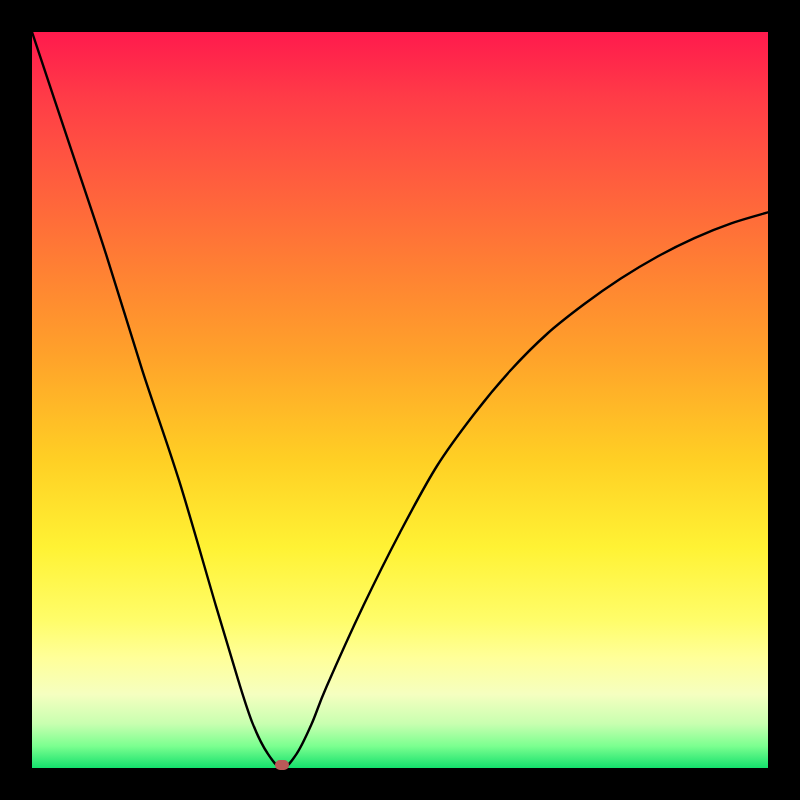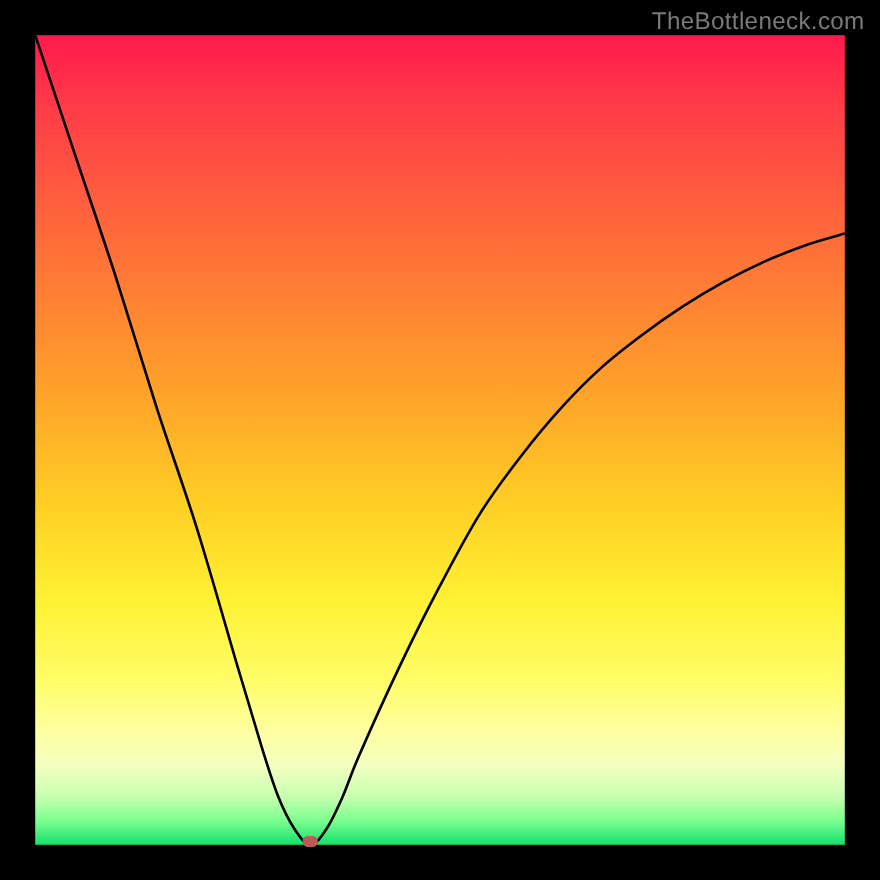--- a/index.html
+++ b/index.html
@@ -70,14 +70,13 @@
 </head>
 <body>
 
 <div class="frame">
   <div class="plot-area">
     <svg class="curve" viewBox="0 0 736 736" preserveAspectRatio="none">
       <path id="curve-path" fill="none" stroke="#000000" stroke-width="2.4" stroke-linecap="round" stroke-linejoin="round" d="M 0.00 0.00 C 6.13 18.40, 24.53 73.60, 36.80 110.40 C 49.07 147.20, 61.33 182.77, 73.60 220.80 C 85.87 258.83, 98.13 300.53, 110.40 338.56 C 122.67 376.59, 134.93 409.71, 147.20 448.96 C 159.47 488.21, 174.19 540.96, 184.00 574.08 C 193.81 607.20, 199.95 628.05, 206.08 647.68 C 212.21 667.31, 215.89 679.57, 220.80 691.84 C 225.71 704.11, 230.61 713.92, 235.52 721.28 C 240.43 728.64, 245.33 736.00, 250.24 736.00 C 255.15 736.00, 260.05 728.64, 264.96 721.28 C 269.87 713.92, 274.77 702.88, 279.68 691.84 C 284.59 680.80, 285.81 674.67, 294.40 655.04 C 302.99 635.41, 318.93 599.84, 331.20 574.08 C 343.47 548.32, 355.73 523.79, 368.00 500.48 C 380.27 477.17, 392.53 453.87, 404.80 434.24 C 417.07 414.61, 429.33 398.67, 441.60 382.72 C 453.87 366.77, 466.13 352.05, 478.40 338.56 C 490.67 325.07, 502.93 312.80, 515.20 301.76 C 527.47 290.72, 539.73 281.52, 552.00 272.32 C 564.27 263.12, 576.53 254.53, 588.80 246.56 C 601.07 238.59, 613.33 231.23, 625.60 224.48 C 637.87 217.73, 650.13 211.60, 662.40 206.08 C 674.67 200.56, 686.93 195.65, 699.20 191.36 C 711.47 187.07, 729.87 182.16, 736.00 180.32"></path>
     </svg>
     <div id="marker" class="marker" style="left: 250.24px; top: 733px;"></div>
   </div>
-  <div class="watermark">TheBottleneck.com</div>
 </div>
 
 </body></html>

